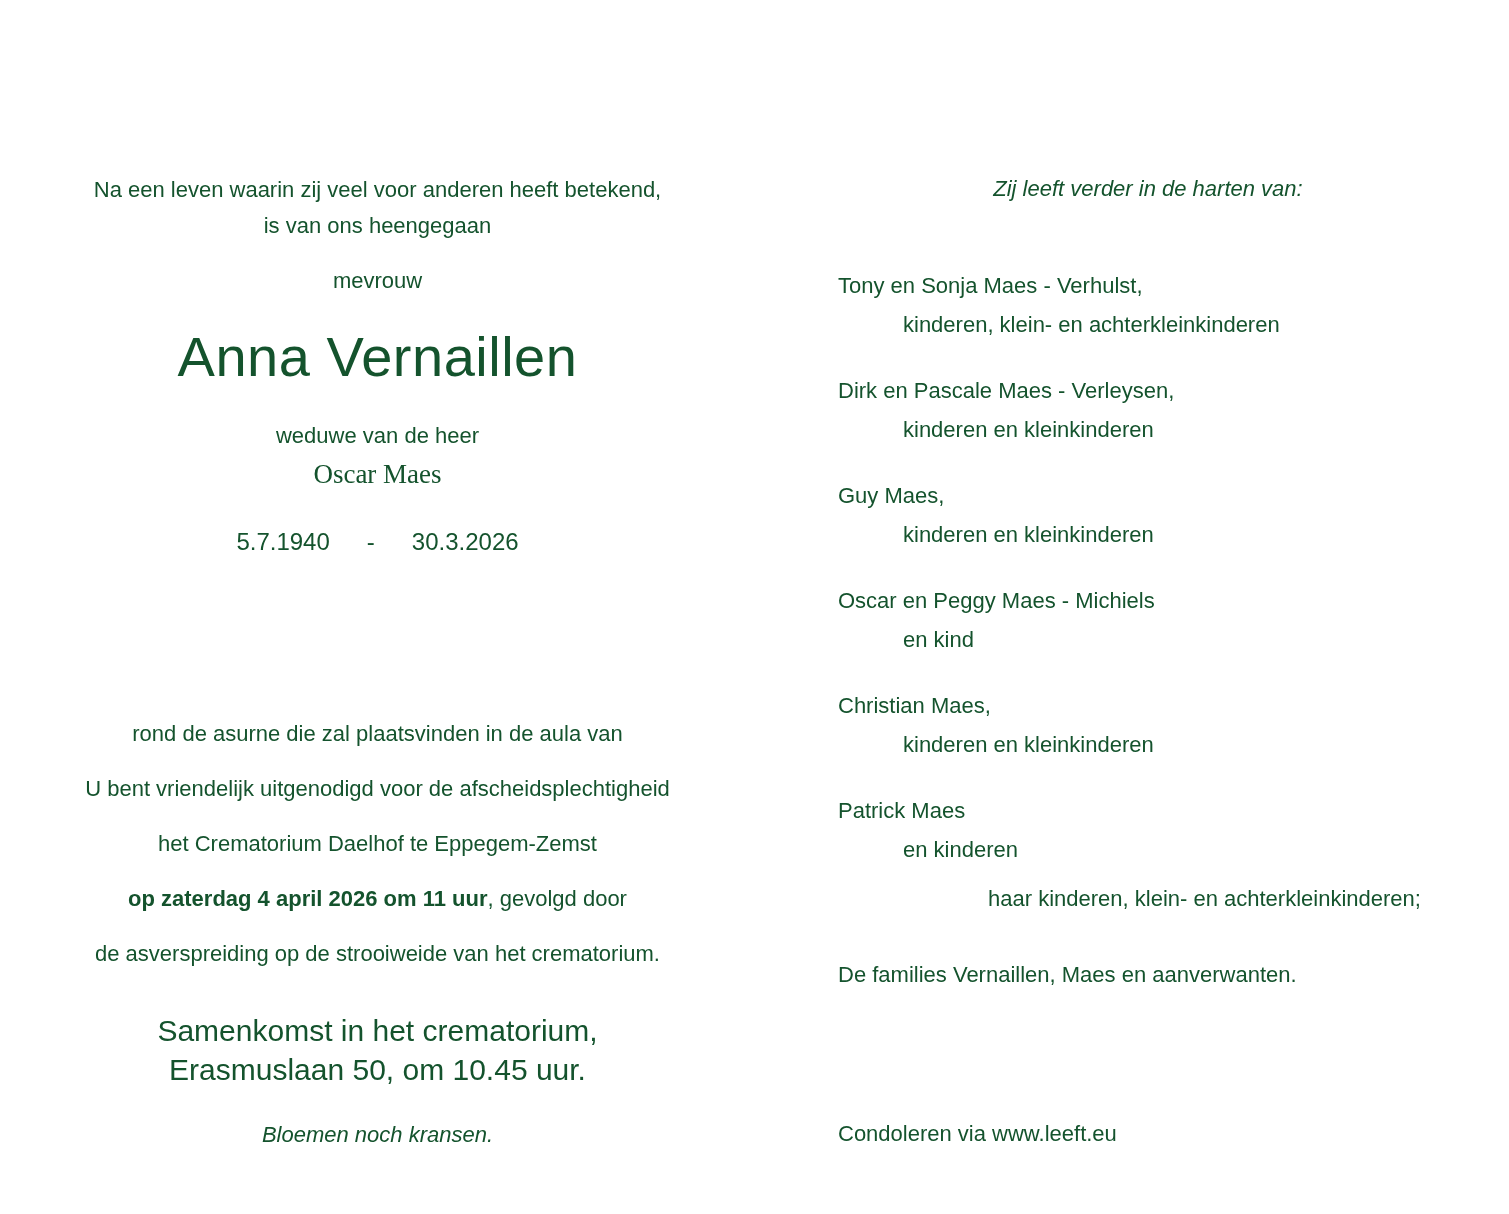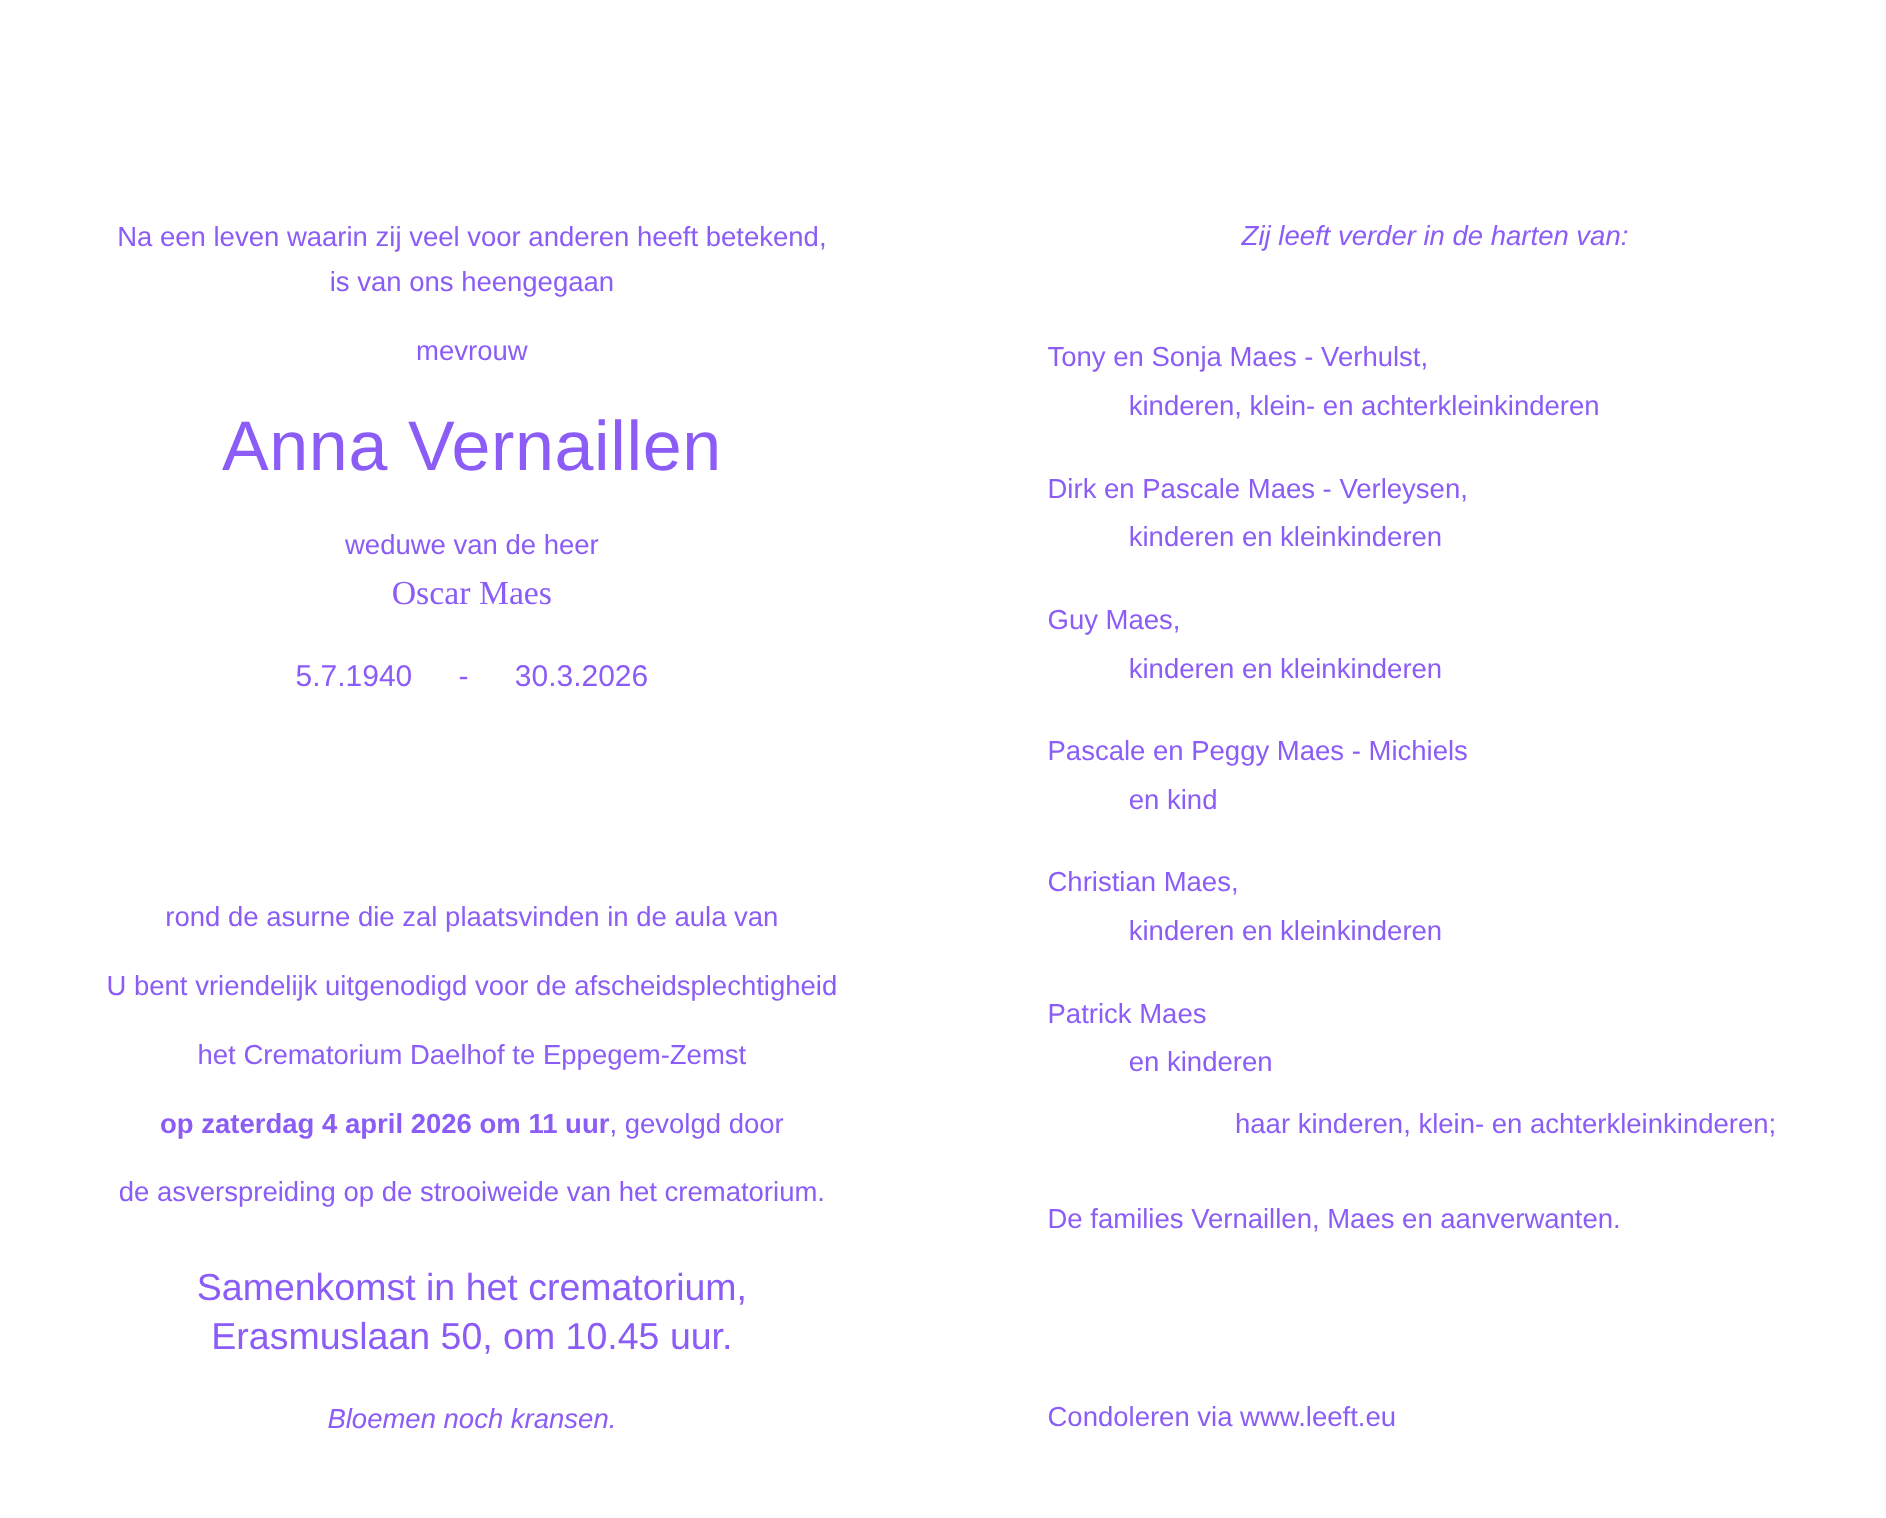--- a/index.html
+++ b/index.html
@@ -3,21 +3,21 @@
 <meta charset="utf-8">
 <style>
   * { margin: 0; padding: 0; box-sizing: border-box; }
   html, body { background: #ffffff; }
   .page {
     position: relative;
     width: 1509px;
     height: 1214px;
     background: #ffffff;
     font-family: "Liberation Sans", sans-serif;
-    color: #8b5cf6;
+    color: #14532d;
     overflow: hidden;
   }
   
   .left-col {
     position: absolute;
     left: 0;
     top: 0;
     width: 755px;
     text-align: center;
   }
@@ -169,21 +169,21 @@
       <div class="family-name">Dirk en Pascale Maes - Verleysen,</div>
       <div class="family-desc">kinderen en kleinkinderen</div>
     </div>
 
     <div class="family-group">
       <div class="family-name">Guy Maes,</div>
       <div class="family-desc">kinderen en kleinkinderen</div>
     </div>
 
     <div class="family-group">
-      <div class="family-name">Pascale en Peggy Maes - Michiels</div>
+      <div class="family-name">Oscar en Peggy Maes - Michiels</div>
       <div class="family-desc">en kind</div>
     </div>
 
     <div class="family-group">
       <div class="family-name">Christian Maes,</div>
       <div class="family-desc">kinderen en kleinkinderen</div>
     </div>
 
     <div class="family-group">
       <div class="family-name">Patrick Maes</div>

